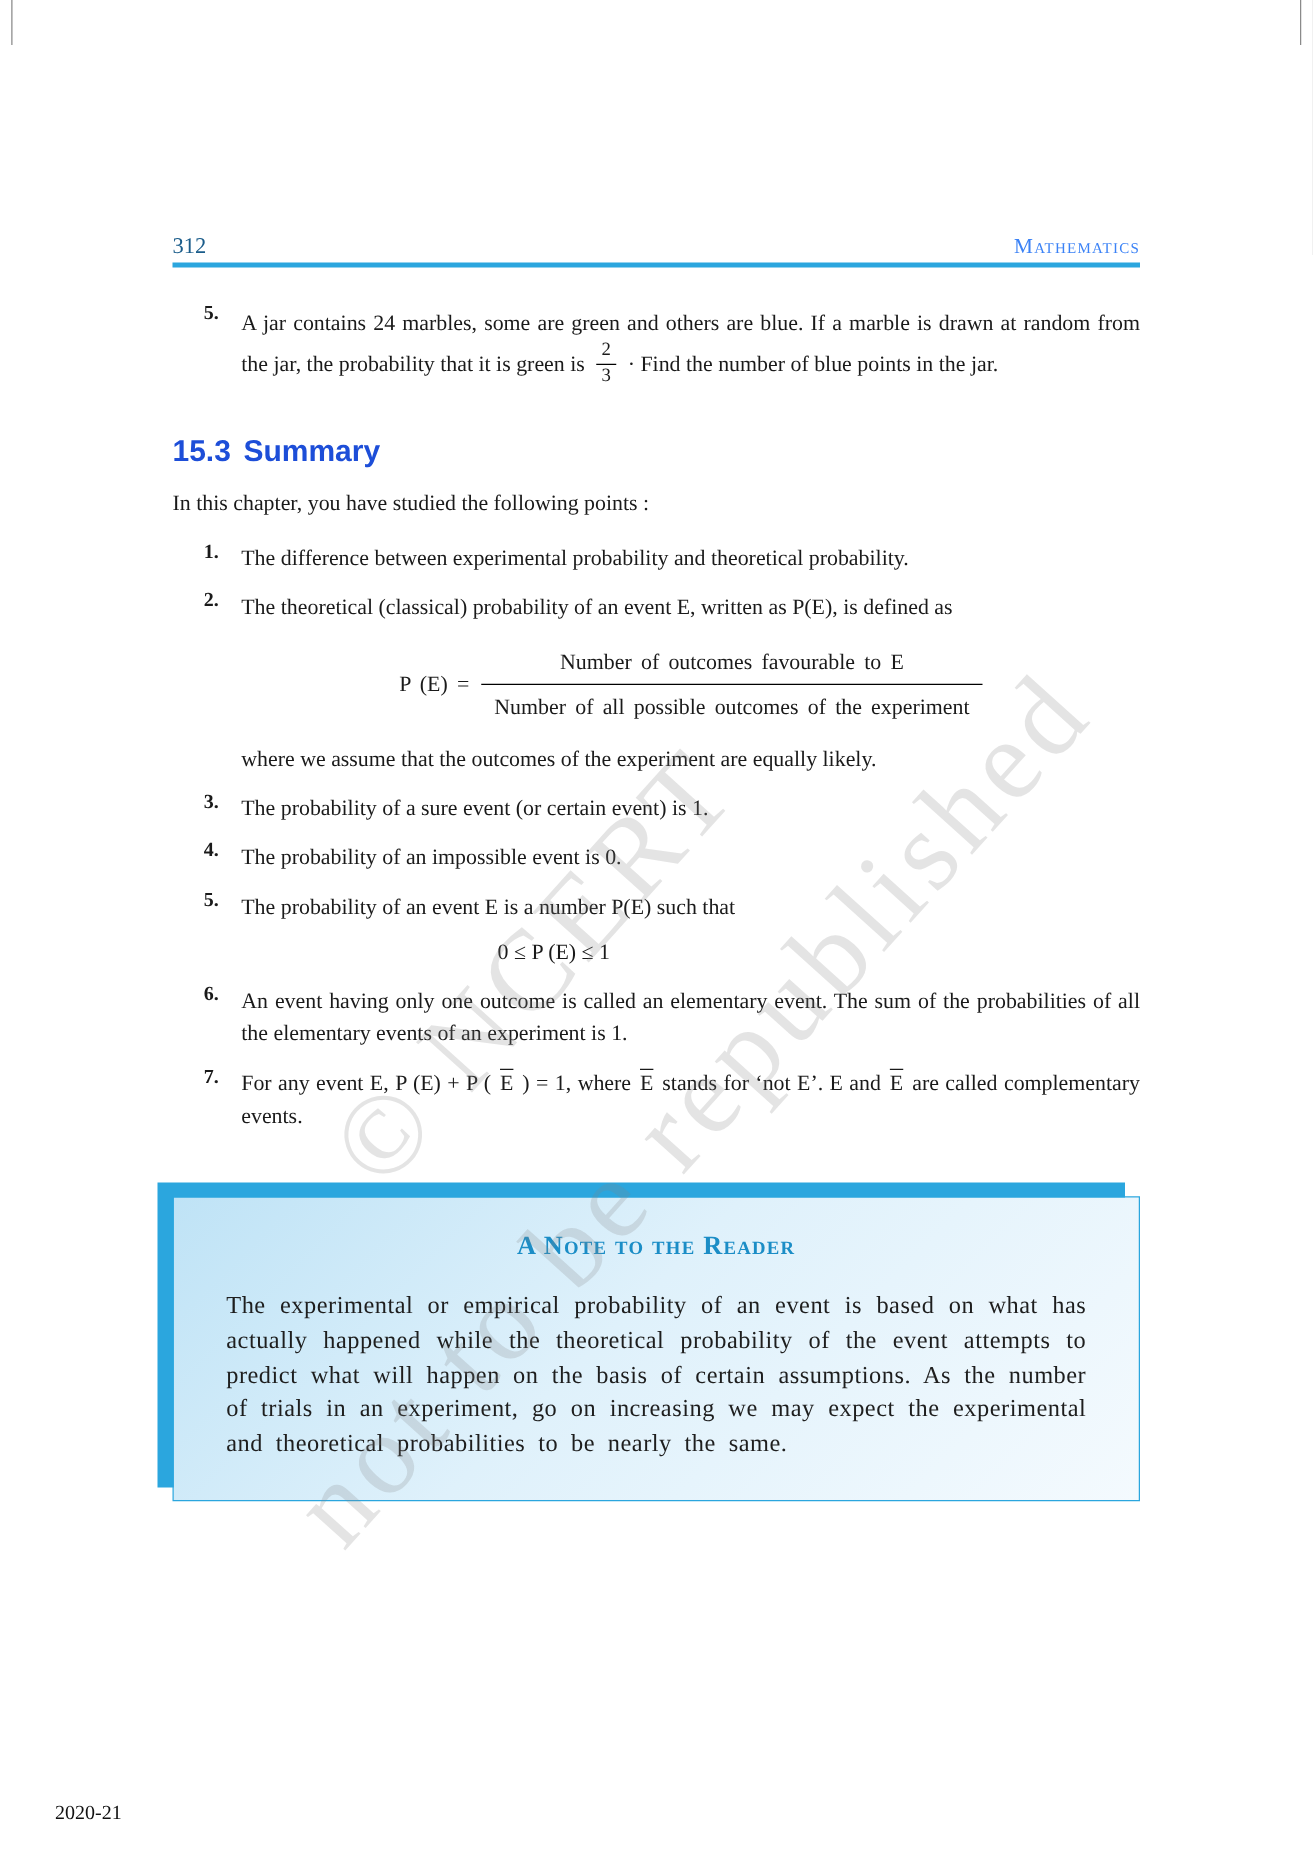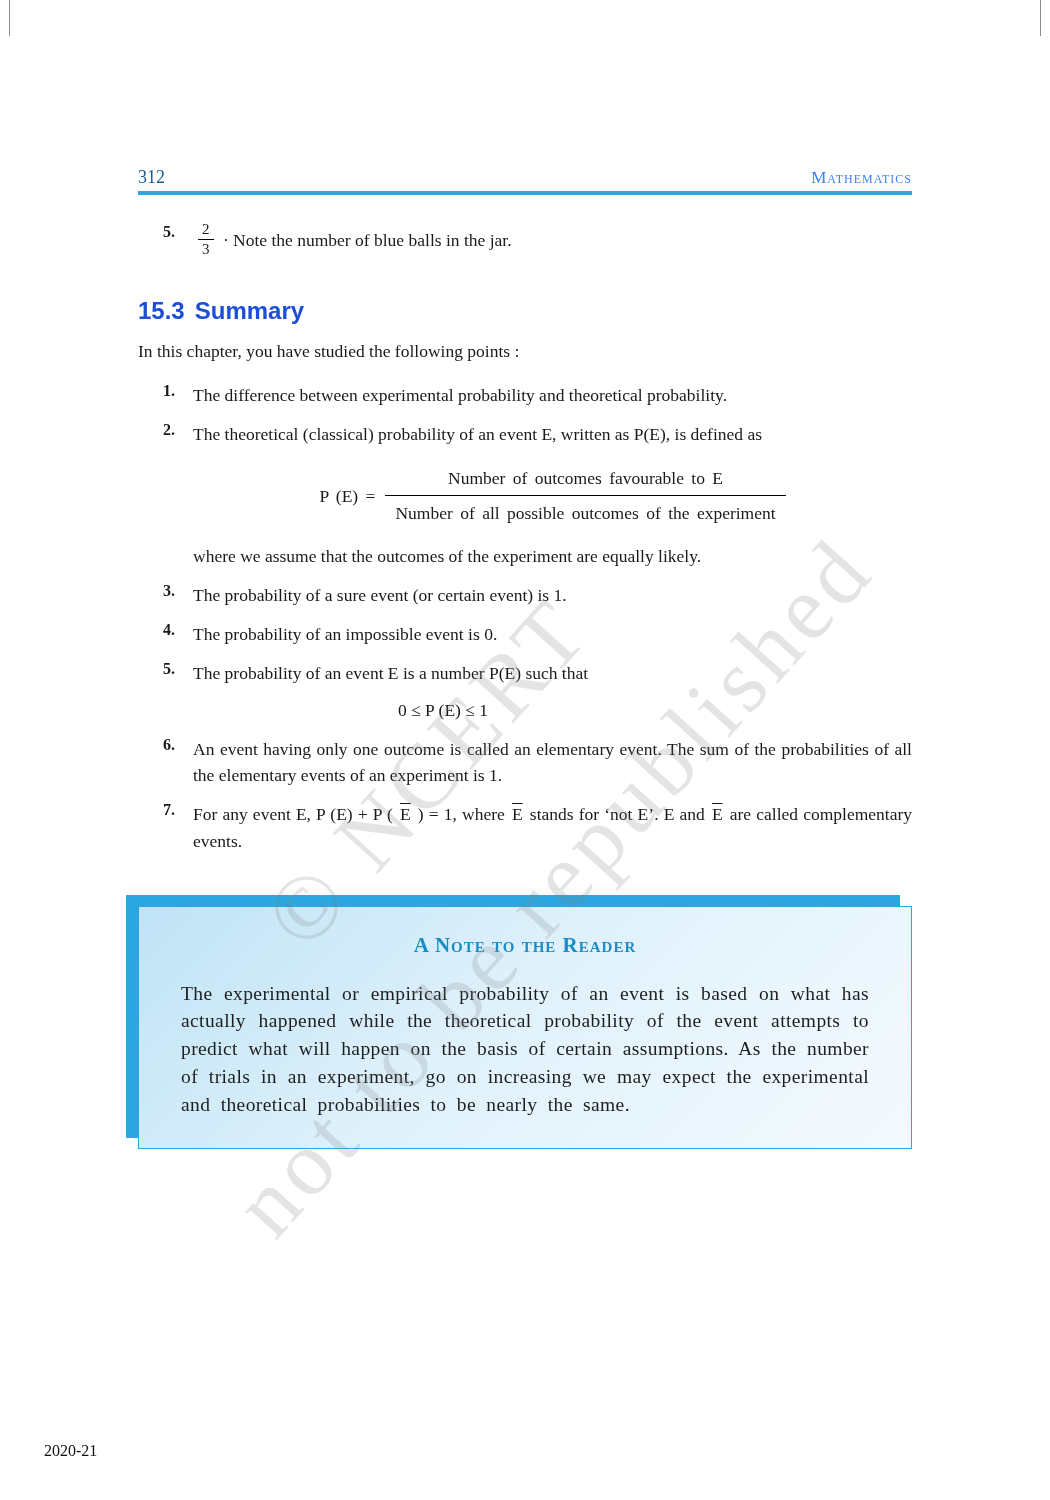--- a/index.html
+++ b/index.html
@@ -23,21 +23,21 @@
     text-align:center;
     font-size:92px;
     line-height:1.85;
     letter-spacing:6px;
     color:rgba(130,130,130,0.22);
     white-space:nowrap;
     pointer-events:none;
     z-index:5;
   }
 
-  .content{position:absolute;left:138px;right:138px;top:167px;z-index:1;}
+  .content{position:absolute;left:138px;right:138px;top:186px;z-index:1;}
 
   .pagehead{display:flex;justify-content:space-between;align-items:baseline;}
   .pagenum{font-size:18px;color:#1a5c8a;}
   .runhead{font-variant:small-caps;font-size:17px;letter-spacing:1px;color:#3b82f6;}
   .rule{height:4px;background:#2BA6DE;margin-top:3px;}
 
   .row{display:flex;}
   .rownum{width:55px;padding-left:25px;box-sizing:border-box;font-weight:bold;flex:none;}
   .rowbody{flex:1;line-height:1.5;font-size:17.5px;text-align:justify;}
 
@@ -117,22 +117,23 @@
 
     <div class="pagehead">
       <span class="pagenum">312</span>
       <span class="runhead">Mathematics</span>
     </div>
     <div class="rule"></div>
 
     <div class="row problem">
       <span class="rownum">5.</span>
       <div class="rowbody">
+        <span>A jar contains 24 marbles, some are green and others are blue. If a marble is drawn at random from the jar, the probability that it is green is</span>
         <span class="frac"><span class="top">2</span><span class="bot">3</span></span>
-        <span>· Note the number of blue balls in the jar.</span>
+        <span>· Find the number of blue points in the jar.</span>
       </div>
     </div>
 
     <h2 class="section-title">
       <span class="secnum">15.3</span><span>Summary</span>
     </h2>
 
     <p class="intro">In this chapter, you have studied the following points :</p>
 
     <div class="row point">

